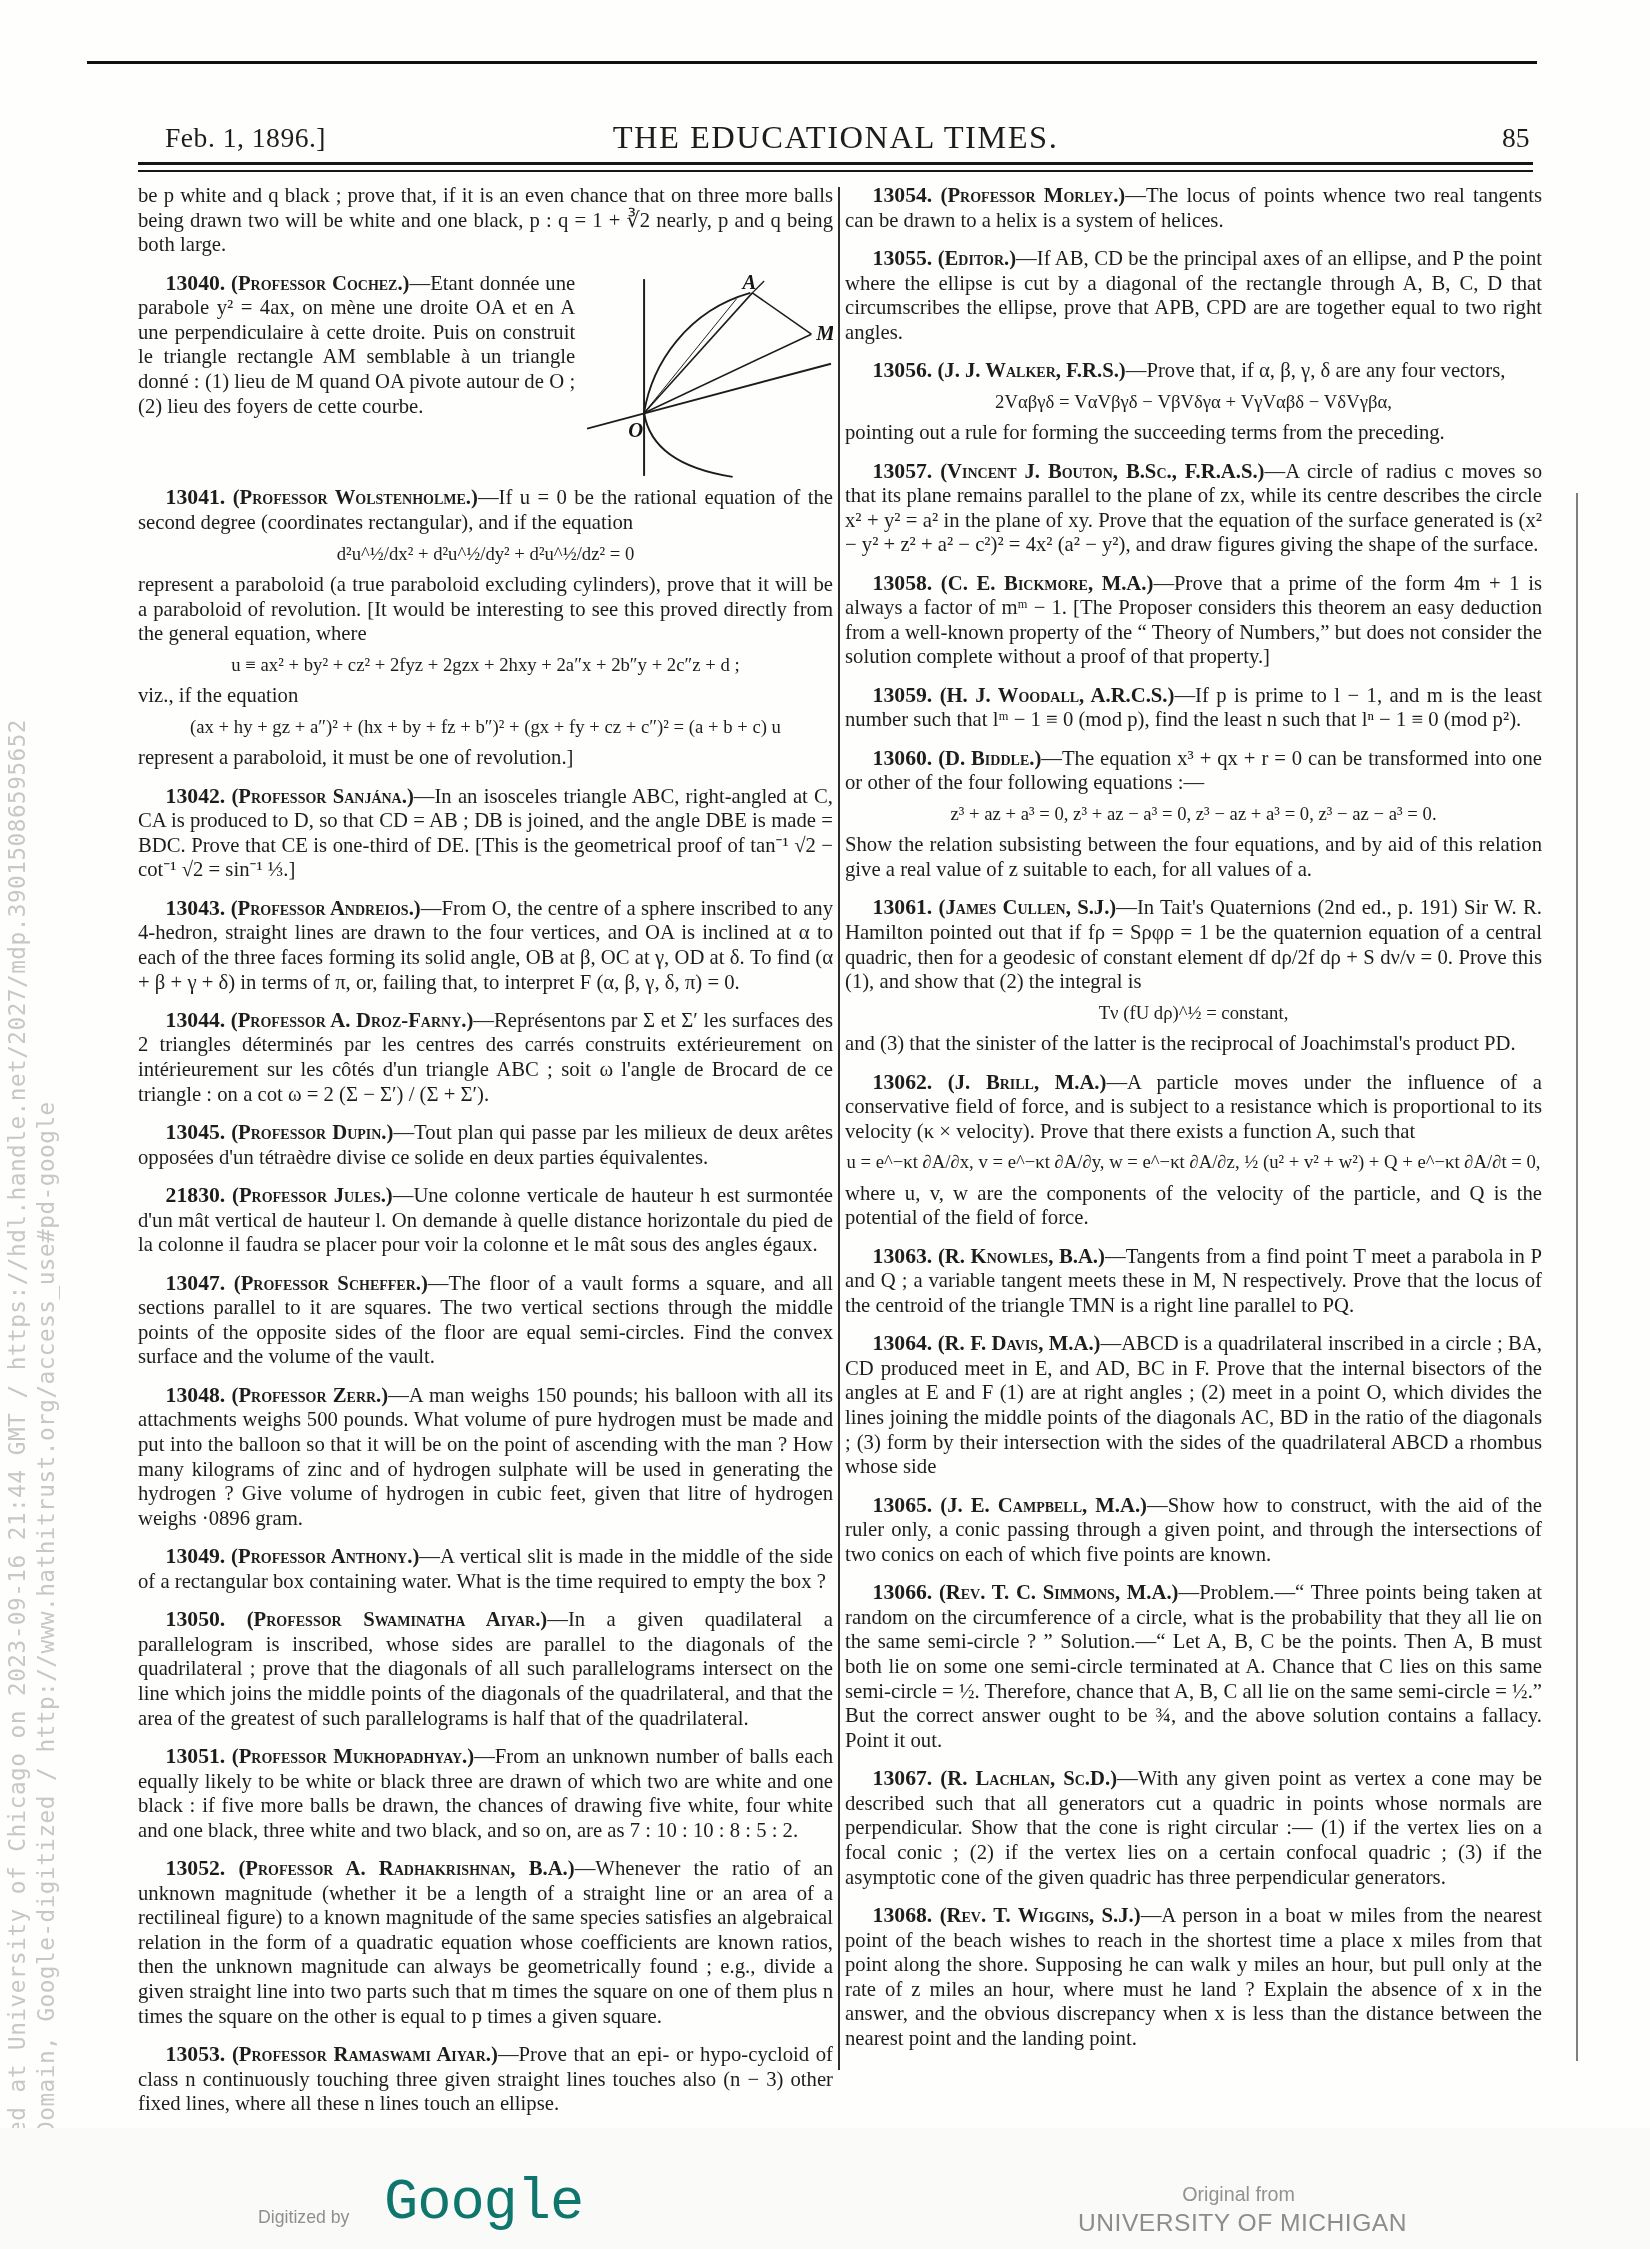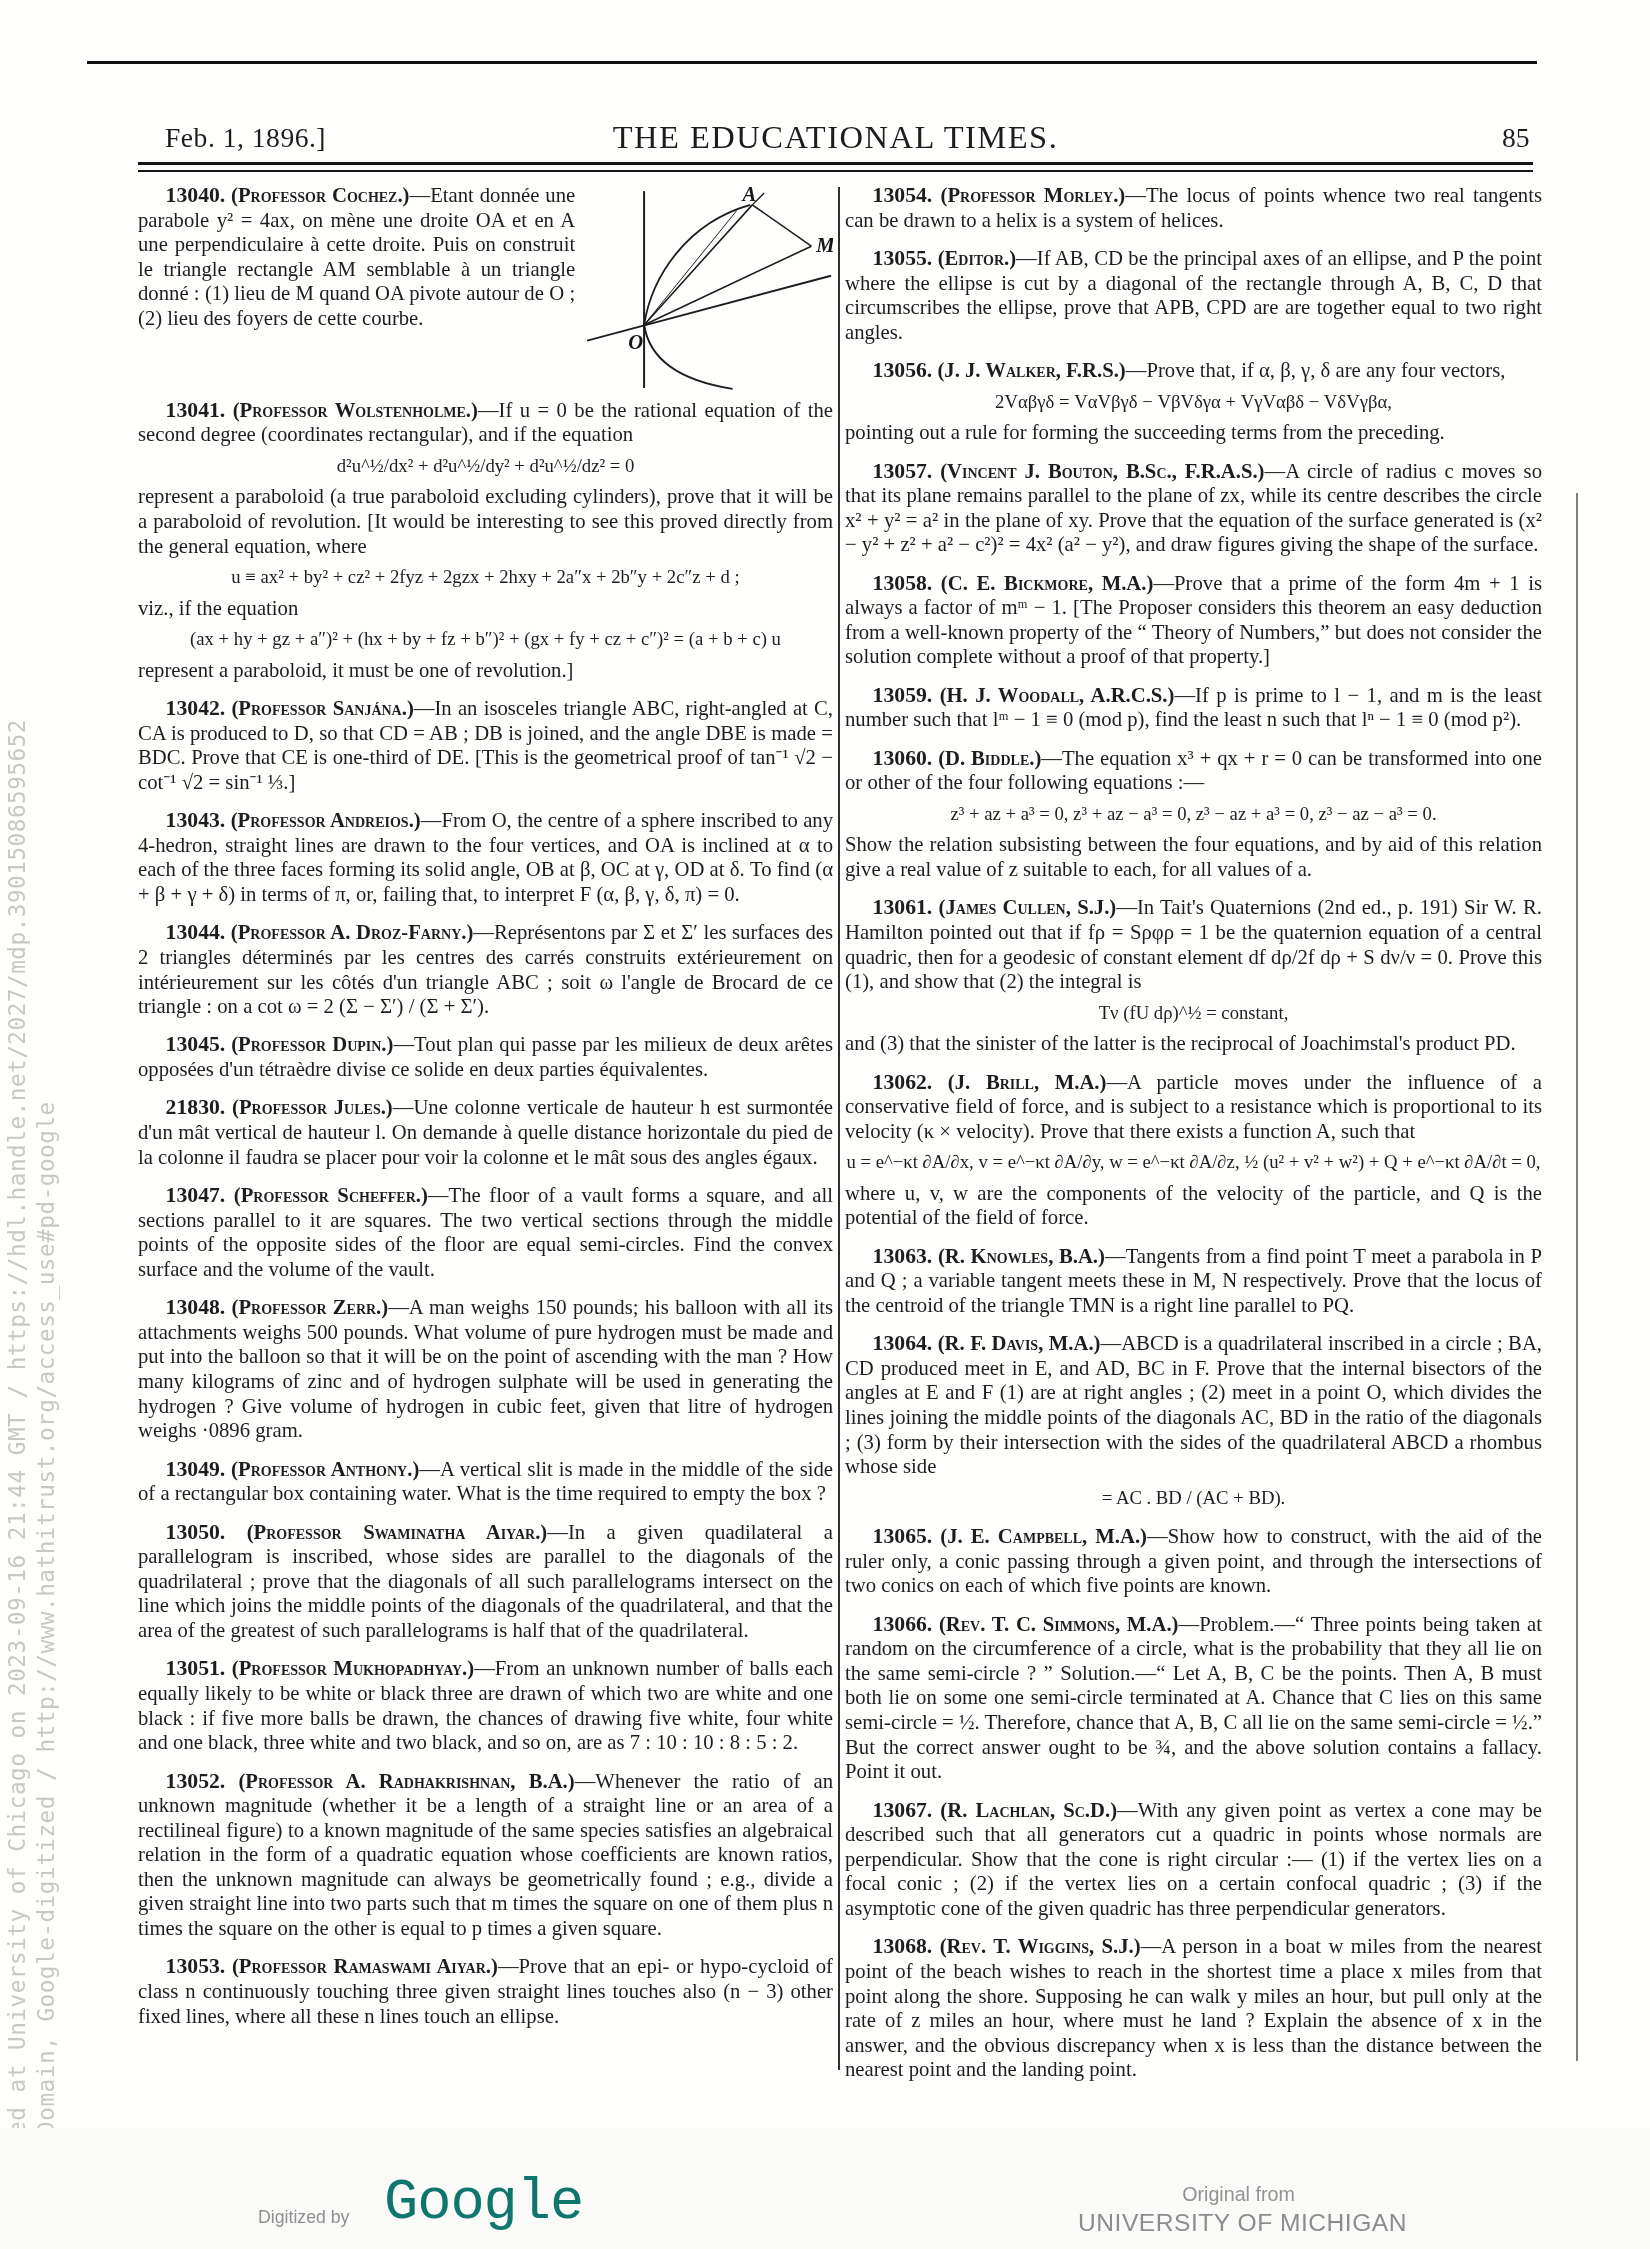--- a/index.html
+++ b/index.html
@@ -54,20 +54,23 @@
 <div class="scan-topline"></div>
 <div class="scan-rightline"></div>
 
 <div class="hdr-date">Feb. 1, 1896.]</div>
 <div class="hdr-title">THE EDUCATIONAL TIMES.</div>
 <div class="hdr-page">85</div>
 <div class="hdr-rule"></div>
 <div class="col-divider"></div>
 
 <div class="col left">
+    <div class="problem">
+      <p><span>be p white and q black ;  prove that, if it is an even chance that on three more balls being drawn two will be white and one black,  p : q = 1 + ∛2 nearly, p and q being both large.</span></p>
+    </div>
     <div class="problem">
       <div class="figure"><svg viewBox="0 0 250 212" xmlns="http://www.w3.org/2000/svg" style="font-size:21px">
           <line x1="58" y1="6" x2="58" y2="206" stroke="#1c1c1c" stroke-width="2"></line>
           <line x1="0" y1="158" x2="248" y2="92" stroke="#1c1c1c" stroke-width="2"></line>
           <line x1="58" y1="142" x2="168" y2="20" stroke="#1c1c1c" stroke-width="1.6"></line>
           <line x1="58" y1="142" x2="152" y2="26" stroke="#1c1c1c" stroke-width="1"></line>
           <line x1="168" y1="20" x2="228" y2="62" stroke="#1c1c1c" stroke-width="1.6"></line>
           <line x1="58" y1="142" x2="228" y2="62" stroke="#1c1c1c" stroke-width="1.6"></line>
           <line x1="168" y1="20" x2="180" y2="8" stroke="#1c1c1c" stroke-width="1.4"></line>
           <path d="M 58 142 C 66 92 102 38 166 20" fill="none" stroke="#1c1c1c" stroke-width="1.8"></path>
@@ -158,21 +161,20 @@
     <div class="problem">
       <p class="lead"><span class="pnum">13062.</span>  <span class="author">(J. Brill, M.A.)</span><span>—A particle moves under the influence of a conservative field of force, and is subject to a resistance which is proportional to its velocity (κ × velocity).   Prove that there exists a function A, such that</span></p>
       <div class="display">u = e^−κt ∂A/∂x,  v = e^−κt ∂A/∂y,  w = e^−κt ∂A/∂z,  ½ (u² + v² + w²) + Q + e^−κt ∂A/∂t = 0,</div>
       <p><span>where u, v, w are the components of the velocity of the particle, and Q is the potential of the field of force.</span></p>
     </div>
     <div class="problem">
       <p class="lead"><span class="pnum">13063.</span>  <span class="author">(R. Knowles, B.A.)</span><span>—Tangents from a find point T meet a parabola in P and Q ;  a variable tangent meets these in M, N respectively.  Prove that the locus of the centroid of the triangle TMN is a right line parallel to PQ.</span></p>
     </div>
     <div class="problem">
       <p class="lead"><span class="pnum">13064.</span>  <span class="author">(R. F. Davis, M.A.)</span><span>—ABCD is a quadrilateral inscribed in a circle ;  BA, CD produced meet in E, and AD, BC in F.  Prove that the internal bisectors of the angles at  E  and  F  (1) are at right angles ;  (2) meet in a point O, which divides the lines joining the middle points of the diagonals AC, BD in the ratio of the diagonals ;  (3) form by their intersection with the sides of the quadrilateral ABCD a rhombus whose side</span></p>
-      <div class="display">= AC . BD / (AC + BD).</div>
     </div>
     <div class="problem">
       <p class="lead"><span class="pnum">13065.</span>  <span class="author">(J. E. Campbell, M.A.)</span><span>—Show how to construct, with the aid of the ruler only, a conic passing through a given point, and through the intersections of two conics on each of which five points are known.</span></p>
     </div>
     <div class="problem">
       <p class="lead"><span class="pnum">13066.</span>  <span class="author">(Rev. T. C. Simmons, M.A.)</span><span>—Problem.—“ Three points being taken at random on the circumference of a circle, what is the probability that they all lie on the same semi-circle ? ”   Solution.—“ Let A, B, C be the points.  Then A, B must both lie on some one semi-circle terminated at A.  Chance that C lies on this same semi-circle = ½.  Therefore, chance that A, B, C all lie on the same semi-circle = ½.”   But the correct answer ought to be ¾, and the above solution contains a fallacy.  Point it out.</span></p>
     </div>
     <div class="problem">
       <p class="lead"><span class="pnum">13067.</span>  <span class="author">(R. Lachlan, Sc.D.)</span><span>—With any given point as vertex a cone may be described such that all generators cut a quadric in points whose normals are perpendicular.   Show that the cone is right circular :—  (1) if the vertex lies on a focal conic ;  (2) if the vertex lies on a certain confocal quadric ;  (3) if the asymptotic cone of the given quadric has three perpendicular generators.</span></p>
     </div>

